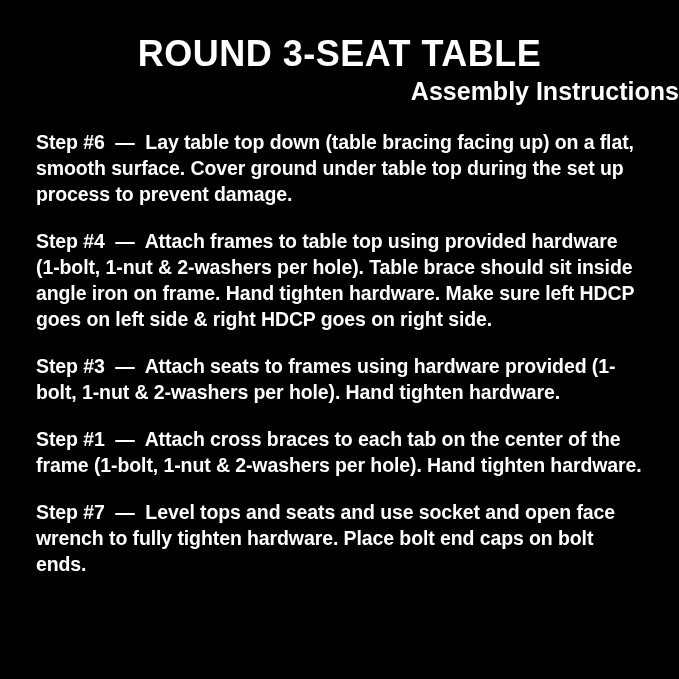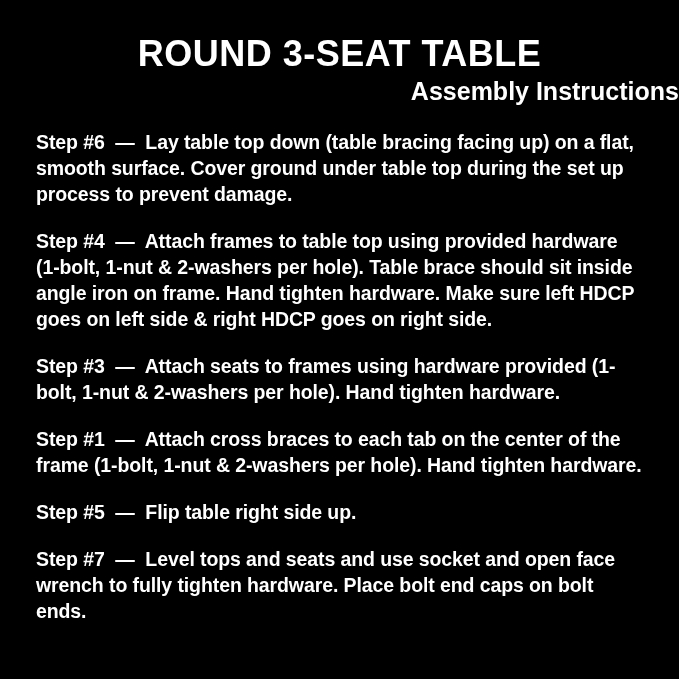--- a/index.html
+++ b/index.html
@@ -51,17 +51,16 @@
 
   <div class="steps">
     <p class="step"><span>Step #6  —  </span><span>Lay table top down (table bracing facing up) on a flat, smooth surface. Cover ground under table top during the set up process to prevent damage.</span></p>
 
     <p class="step"><span>Step #4  —  </span><span>Attach frames to table top using provided hardware (1-bolt, 1-nut &amp; 2-washers per hole). Table brace should sit inside angle iron on frame. Hand tighten hardware. Make sure left HDCP goes on left side &amp; right HDCP goes on right side.</span></p>
 
     <p class="step"><span>Step #3  —  </span><span>Attach seats to frames using hardware provided (1-bolt, 1-nut &amp; 2-washers per hole). Hand tighten hardware.</span></p>
 
     <p class="step"><span>Step #1  —  </span><span>Attach cross braces to each tab on the center of the frame (1-bolt, 1-nut &amp; 2-washers per hole). Hand tighten hardware.</span></p>
 
-    <p class="step"><span>Step #5  —  </span><span>Flip table right side up.</span></p>
 
     <p class="step"><span>Step #7  —  </span><span>Level tops and seats and use socket and open face wrench to fully tighten hardware. Place bolt end caps on bolt ends.</span></p>
   </div>
 </div>
 
 </body></html>

